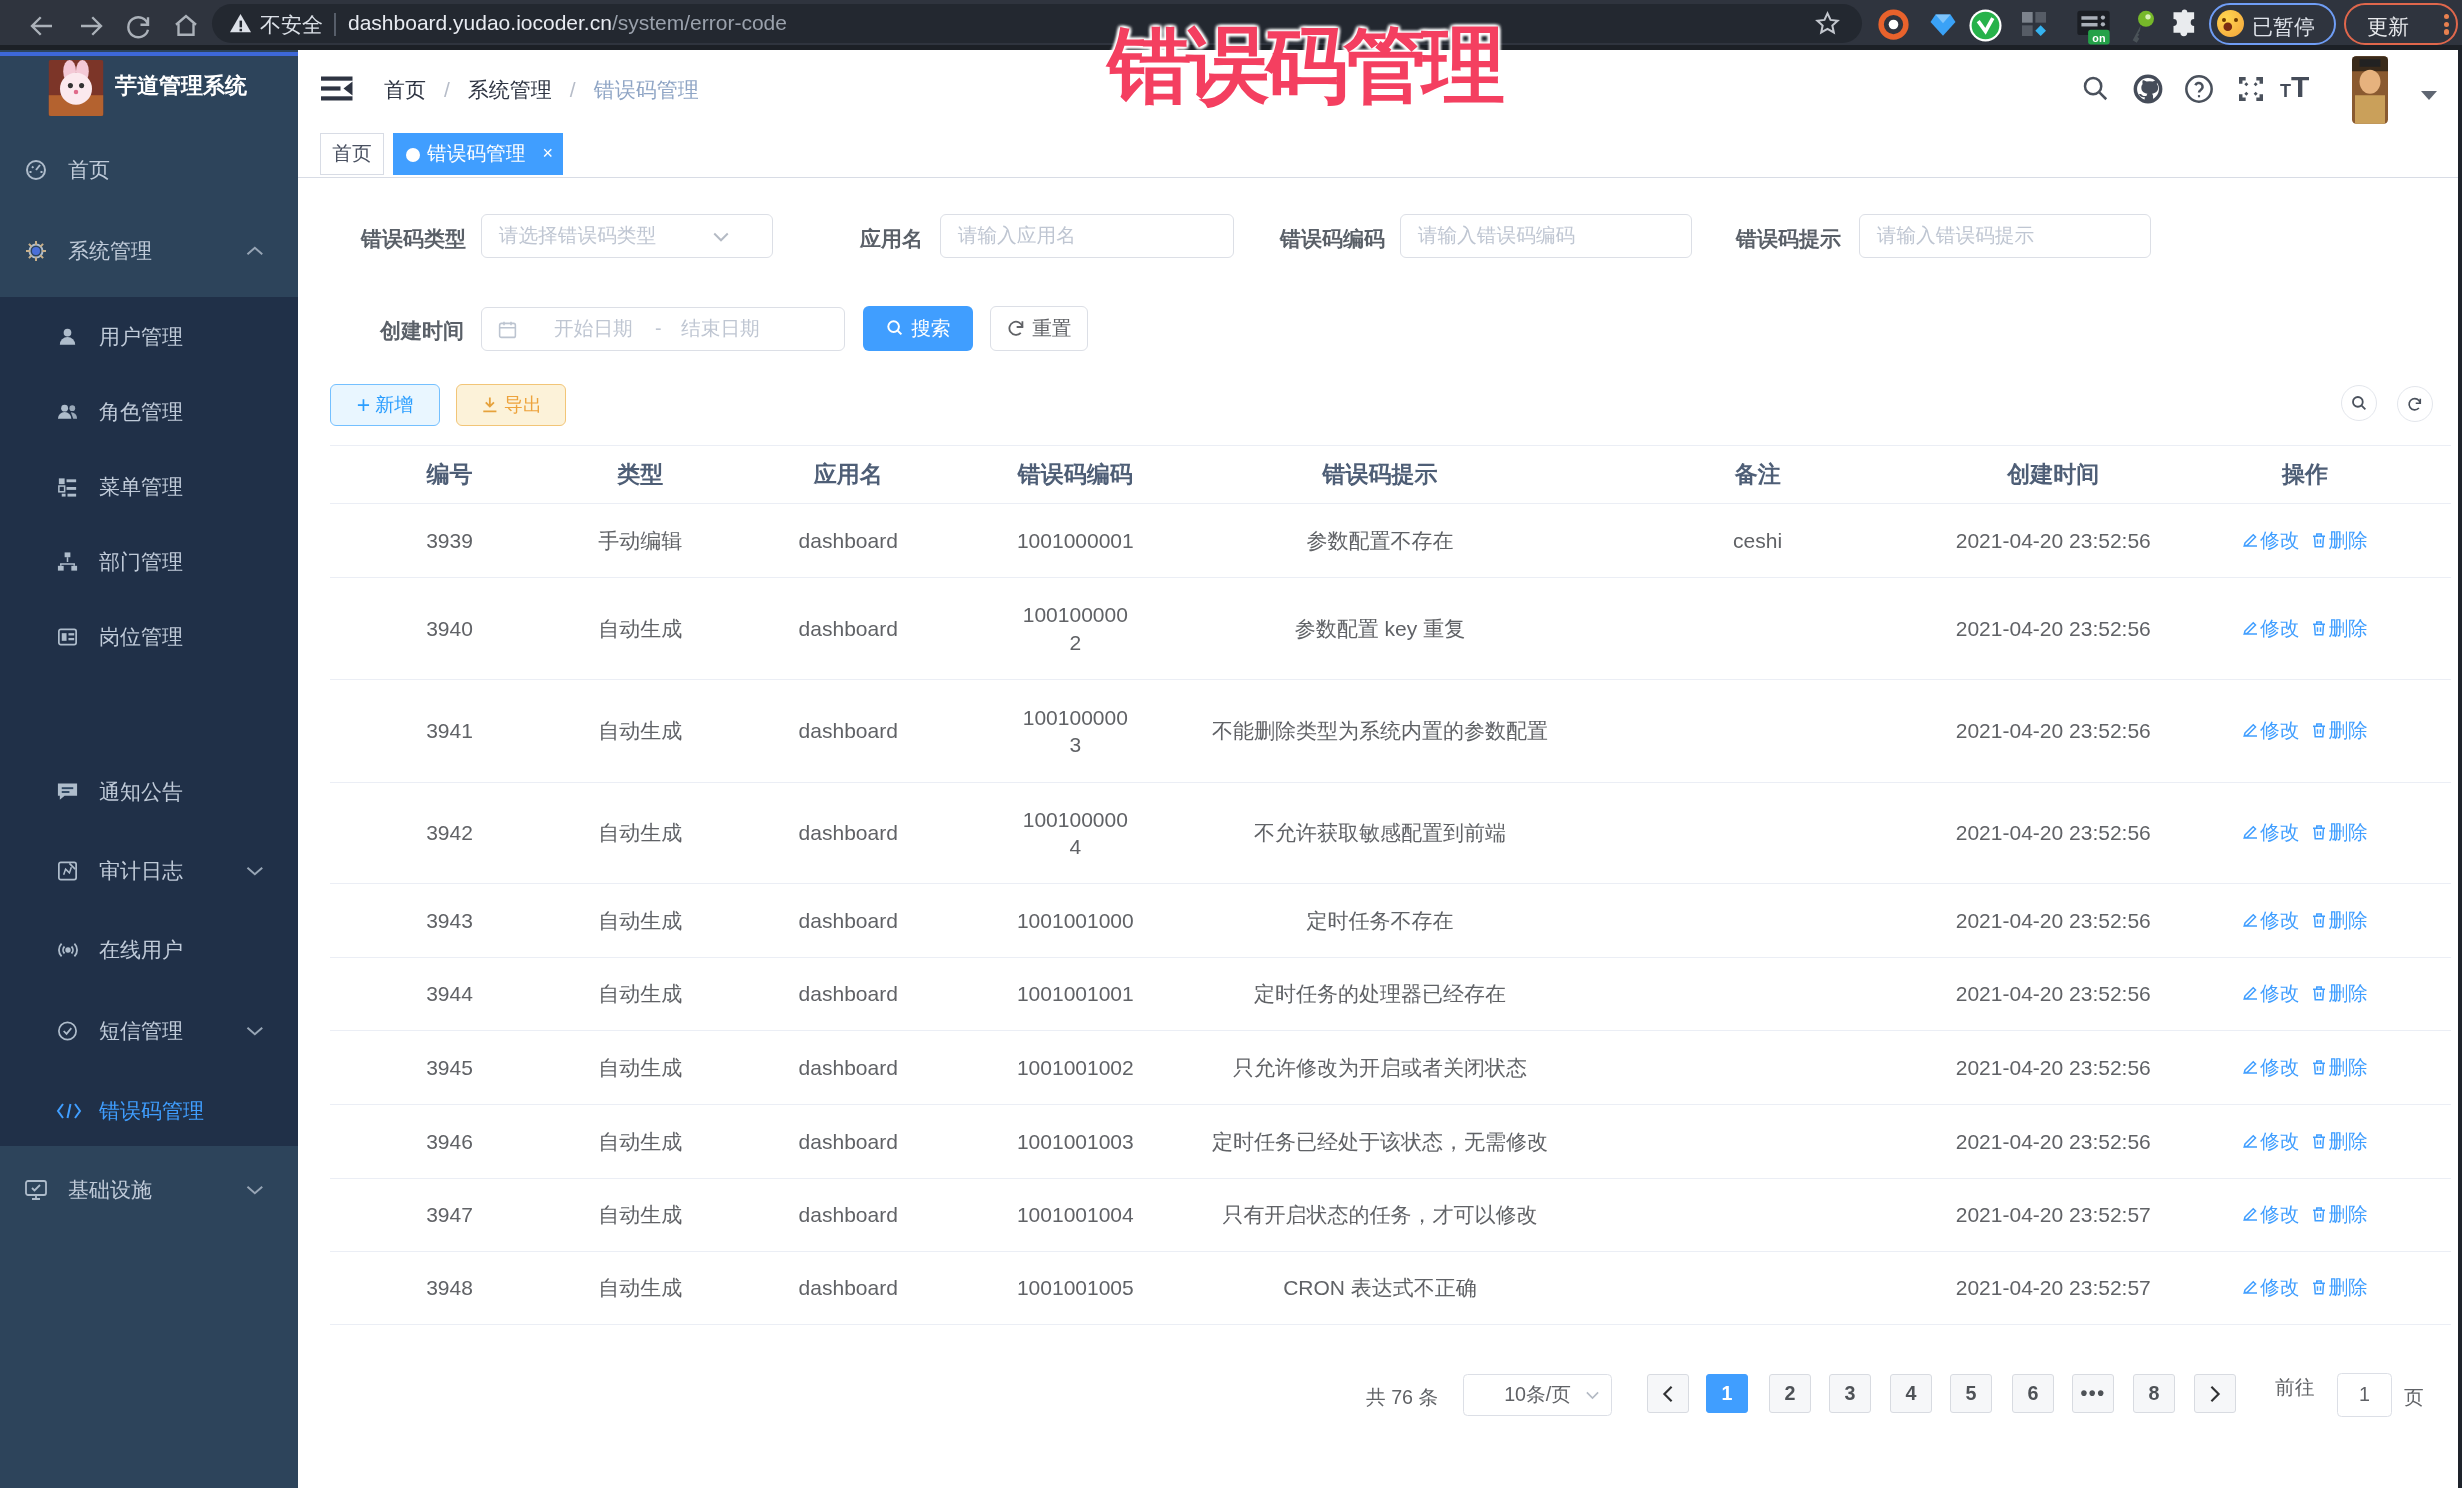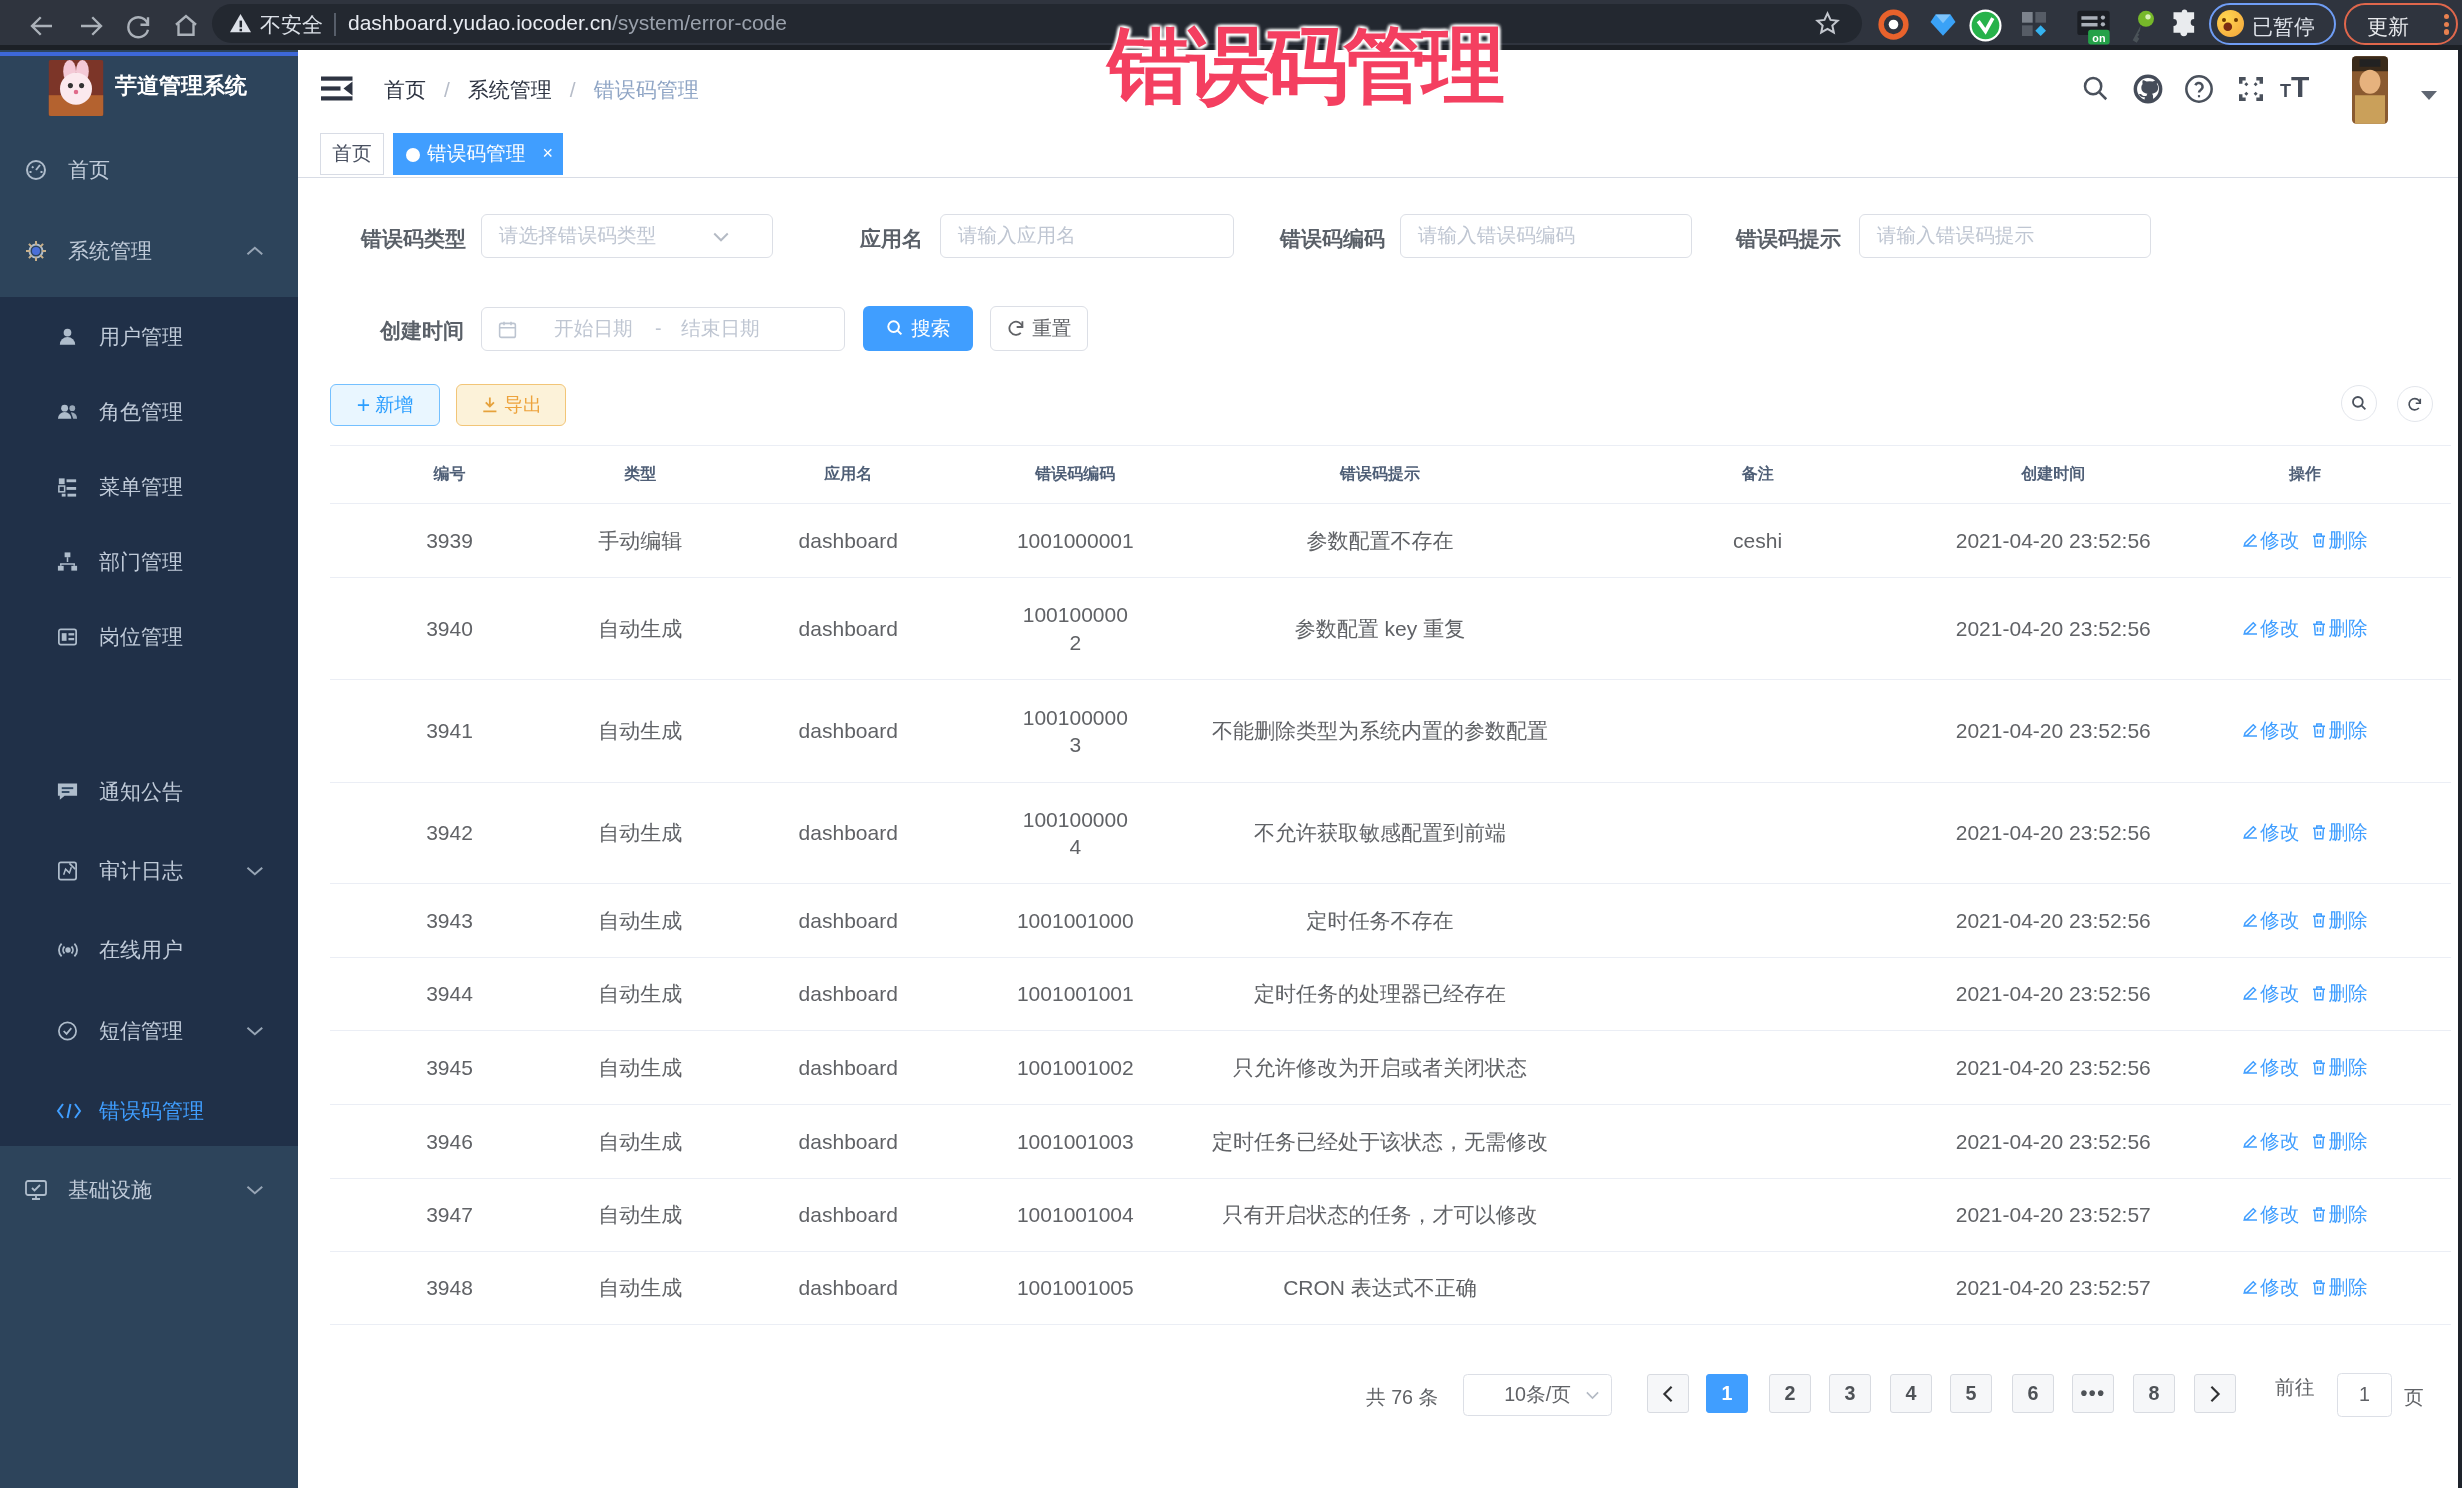--- a/index.html
+++ b/index.html
@@ -55,21 +55,21 @@
 #tag2 .dot{position:absolute;left:12px;top:13.6px;width:14.4px;height:14.4px;border-radius:50%;background:#fff}
 #tag2 .tx{position:absolute;left:33px;top:0}
 #tag2 .x{position:absolute;right:9px;top:0;font-size:18px}
 
 .flabel{position:absolute;font-size:21px;font-weight:700;color:#5a6068;text-align:right}
 .finput{position:absolute;height:44px;border:1.5px solid #dcdfe6;border-radius:6px;background:#fff;font-size:19.7px;color:#bfc6d2;line-height:41px}
 
 .btn{position:absolute;border-radius:6px;font-size:19.7px;text-align:center}
 
 #tbl{position:absolute;left:32px;top:395px;width:2121px;border-collapse:collapse;table-layout:fixed;font-size:21px;color:#606266}
-#tbl th{font-weight:700;color:#4e5e76;border-top:1.5px solid #ebeef5;border-bottom:1.5px solid #ebeef5;font-size:16px}
+#tbl th{font-weight:700;color:#4e5e76;border-top:1.5px solid #ebeef5;border-bottom:1.5px solid #ebeef5;font-size:23px}
 #tbl td{border-bottom:1.5px solid #ebeef5;text-align:center;line-height:1.3}
 #tbl .op{color:#409eff;font-size:19.7px;padding-right:27px}
 #tbl th:last-child{padding-right:27px}
 #tbl .op svg{vertical-align:-2.3px}
 
 #pager{position:absolute;left:0;top:1322px;width:2165px;height:53px;font-size:19.7px;color:#606266}
 .pbtn{position:absolute;top:1.5px;width:42px;height:39px;line-height:36px;text-align:center;background:#f6f7f9;border:1.5px solid #d8dbe1;border-radius:3px;color:#4e5257;font-weight:700}
 .pbtn.on{border-color:#409eff}
 .pbtn.on{background:#409eff;color:#fff}
 

